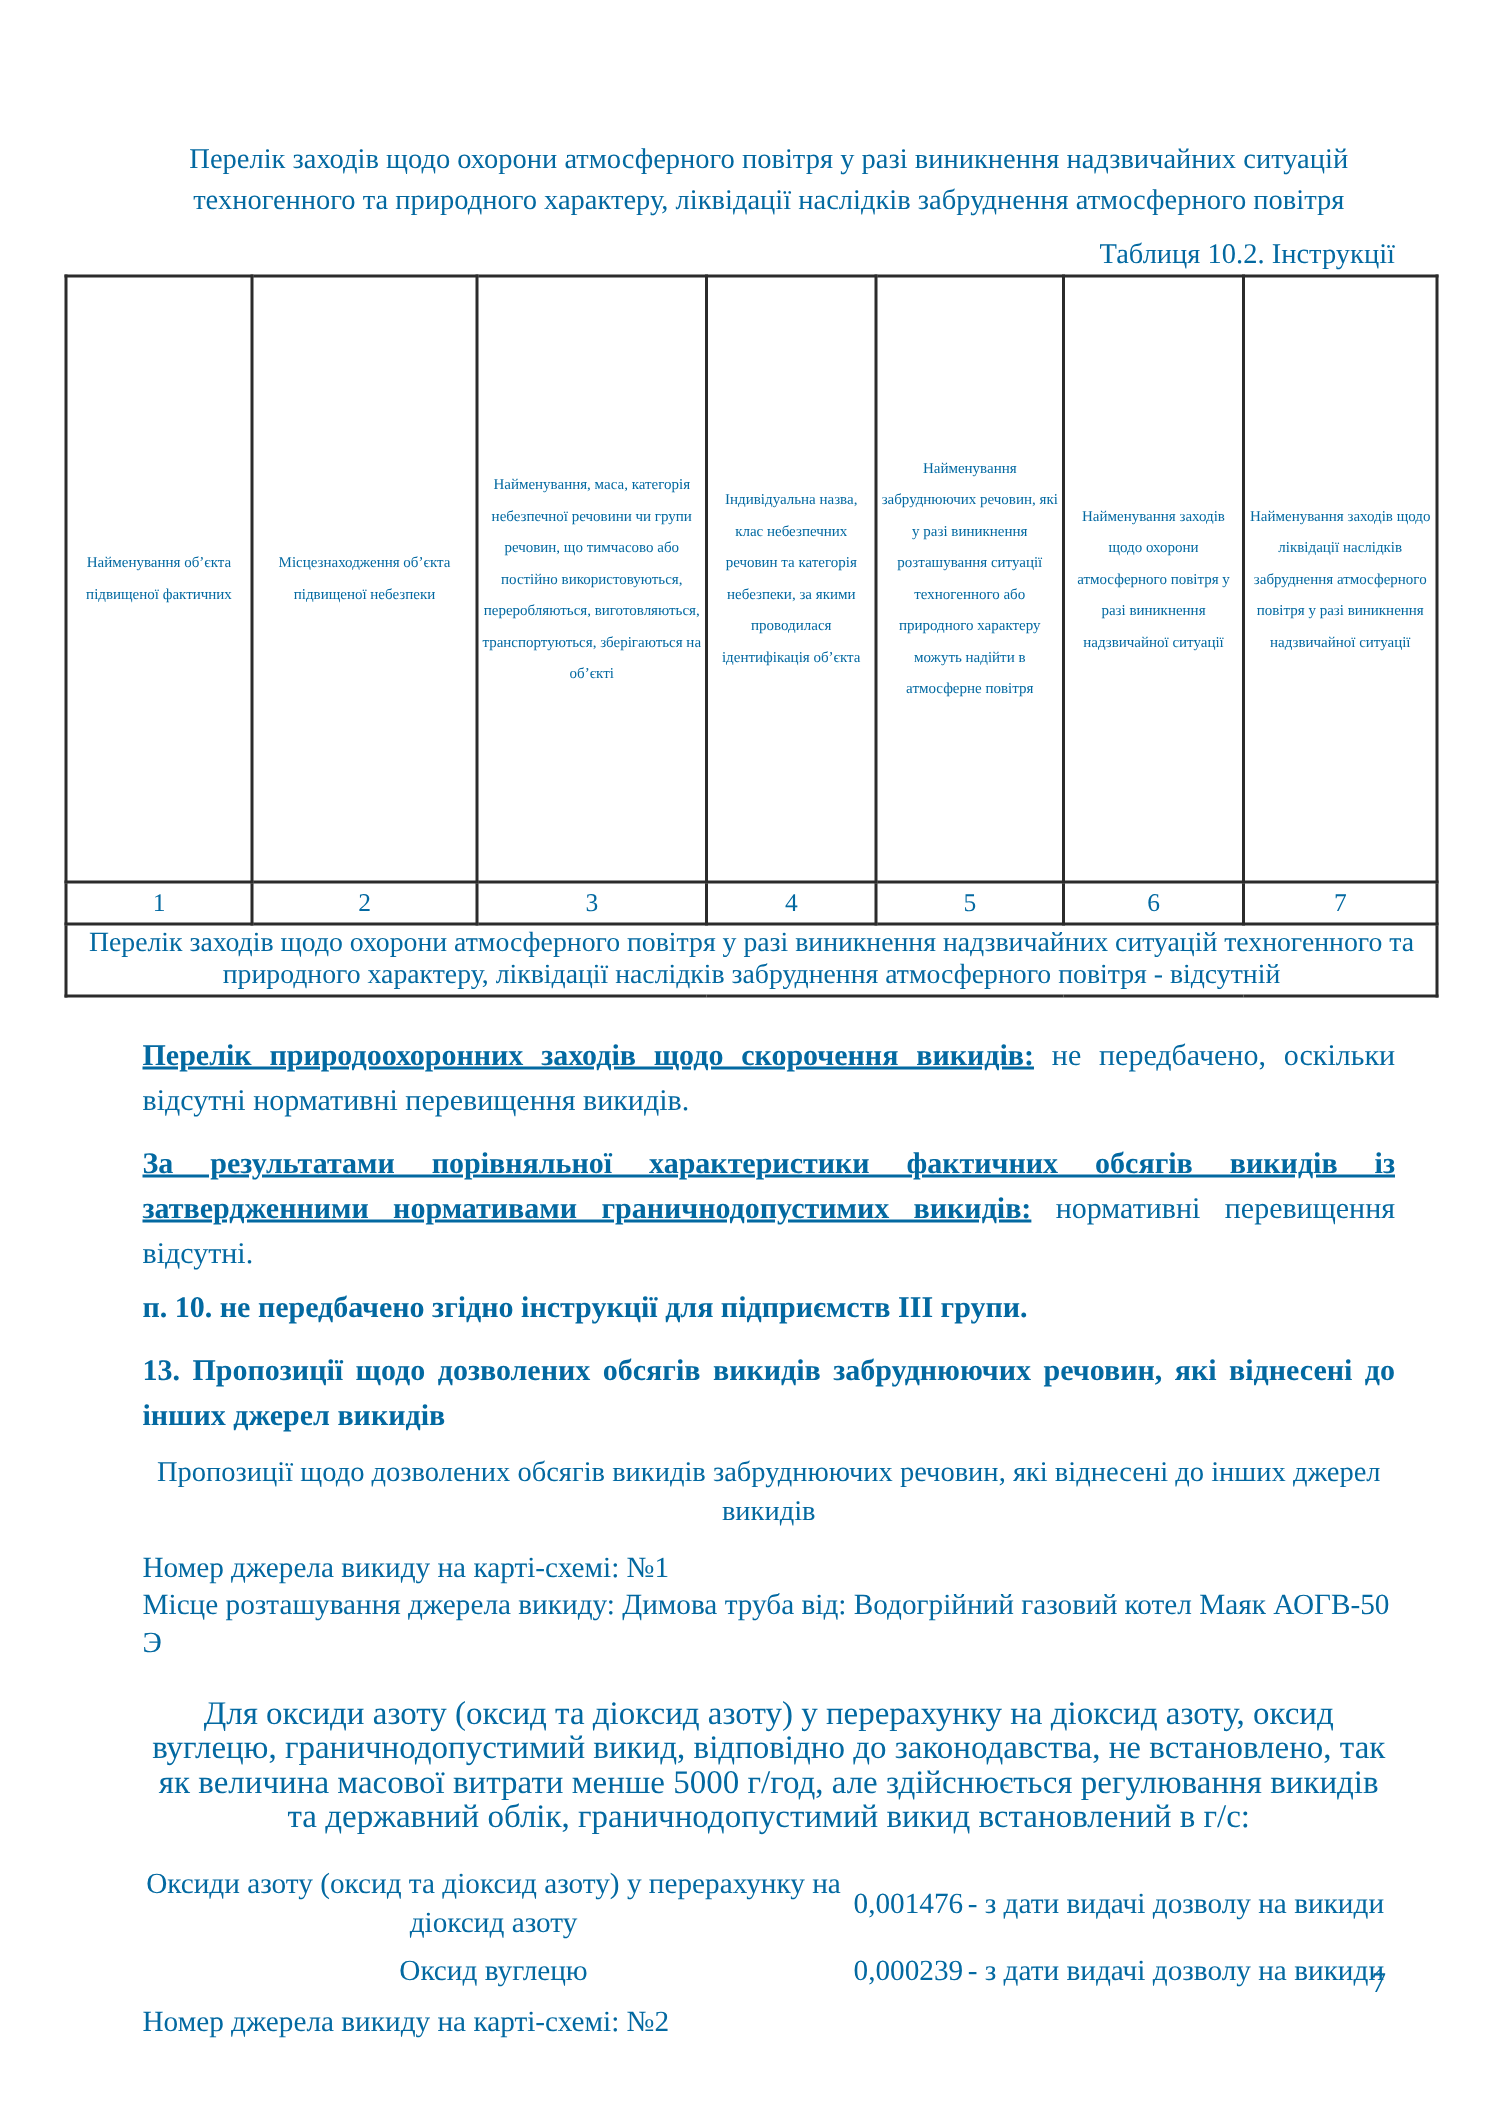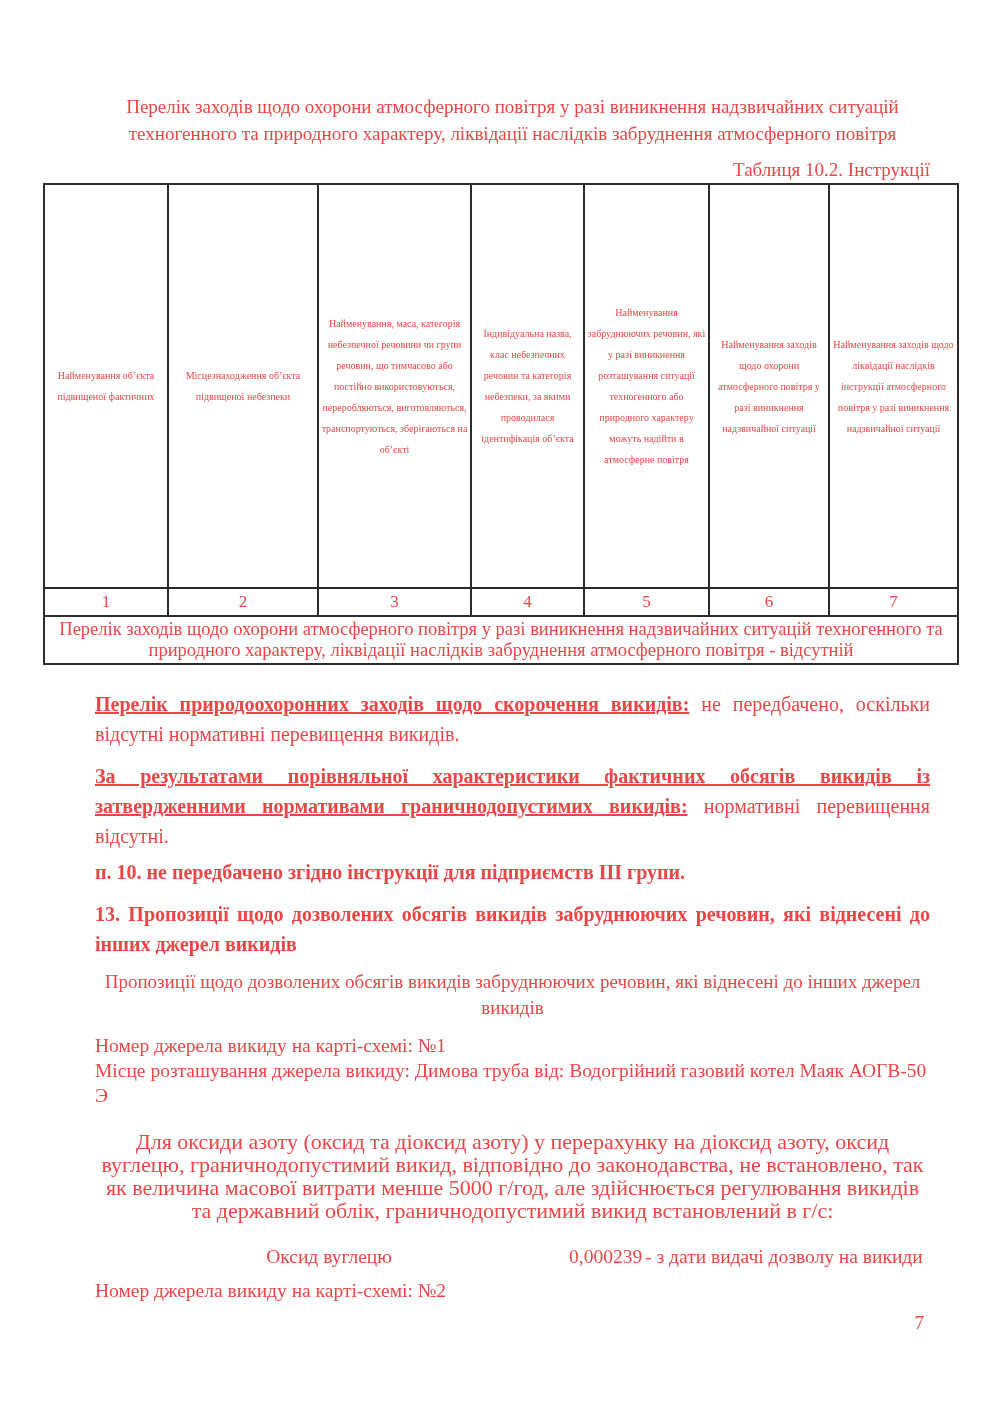--- a/index.html
+++ b/index.html
@@ -4,21 +4,21 @@
 <style>
   * { margin: 0; padding: 0; box-sizing: border-box; }
   html, body { background: #e8e8e8; }
   .page {
     position: relative;
     width: 1000px;
     height: 1414px;
     margin: 0 auto;
     background: #ffffff;
     font-family: "Liberation Serif", "DejaVu Serif", serif;
-    color: #ef4444;
+    color: #0369a1;
     padding-top: 93px;
     overflow: hidden;
   }
   .text-col { margin-left: 95px; margin-right: 70px; }
 
   .doc-title {
     text-align: center;
     font-size: 19px;
     line-height: 27px;
   }
@@ -132,21 +132,21 @@
       <col style="width:129px">
     </colgroup>
     <tbody>
       <tr class="head-row">
         <td>Найменування об’єкта підвищеної фактичних</td>
         <td>Місцезнаходження об’єкта підвищеної небезпеки</td>
         <td>Найменування, маса, категорія небезпечної речовини чи групи речовин, що тимчасово або постійно використовуються, переробляються, виготовляються, транспортуються, зберігаються на об’єкті</td>
         <td>Індивідуальна назва, клас небезпечних речовин та категорія небезпеки, за якими проводилася ідентифікація об’єкта</td>
         <td>Найменування забруднюючих речовин, які у разі виникнення розташування ситуації техногенного або природного характеру можуть надійти  в атмосферне повітря</td>
         <td>Найменування заходів щодо охорони атмосферного повітря у разі виникнення надзвичайної ситуації</td>
-        <td>Найменування заходів щодо ліквідації наслідків інструкції атмосферного повітря у разі виникнення надзвичайної ситуації</td>
+        <td>Найменування заходів щодо ліквідації наслідків забруднення атмосферного повітря у разі виникнення надзвичайної ситуації</td>
       </tr>
       <tr class="num-row">
         <td>1</td>
         <td>2</td>
         <td>3</td>
         <td>4</td>
         <td>5</td>
         <td>6</td>
         <td>7</td>
       </tr>
@@ -172,20 +172,26 @@
 
   <div class="src-block text-col">
     <div>Номер джерела викиду на карті-схемі: №1</div>
     <div>Місце розташування джерела викиду: Димова труба від: Водогрійний газовий котел Маяк АОГВ-50 Э</div>
   </div>
 
   <div class="limits text-col">Для оксиди азоту (оксид та діоксид азоту) у перерахунку на діоксид азоту, оксид вуглецю, граничнодопустимий викид, відповідно до законодавства, не встановлено, так як величина масової витрати менше 5000 г/год, але здійснюється регулювання викидів та державний облік, граничнодопустимий викид встановлений в г/с:</div>
 
   <div class="emissions text-col">
     <div class="emis-row">
+      <div class="emis-sub">Оксиди азоту (оксид та діоксид азоту) у перерахунку на діоксид азоту</div>
+      <div class="emis-val">
+        <span>0,001476</span><span class="note">- з дати видачі дозволу на викиди</span>
+      </div>
+    </div>
+    <div class="emis-row">
       <div class="emis-sub">Оксид вуглецю</div>
       <div class="emis-val">
         <span>0,000239</span><span class="note">- з дати видачі дозволу на викиди</span>
       </div>
     </div>
   </div>
 
   <div class="src-block src2 text-col">Номер джерела викиду на карті-схемі: №2</div>
 
   <div class="page-number">7</div>

